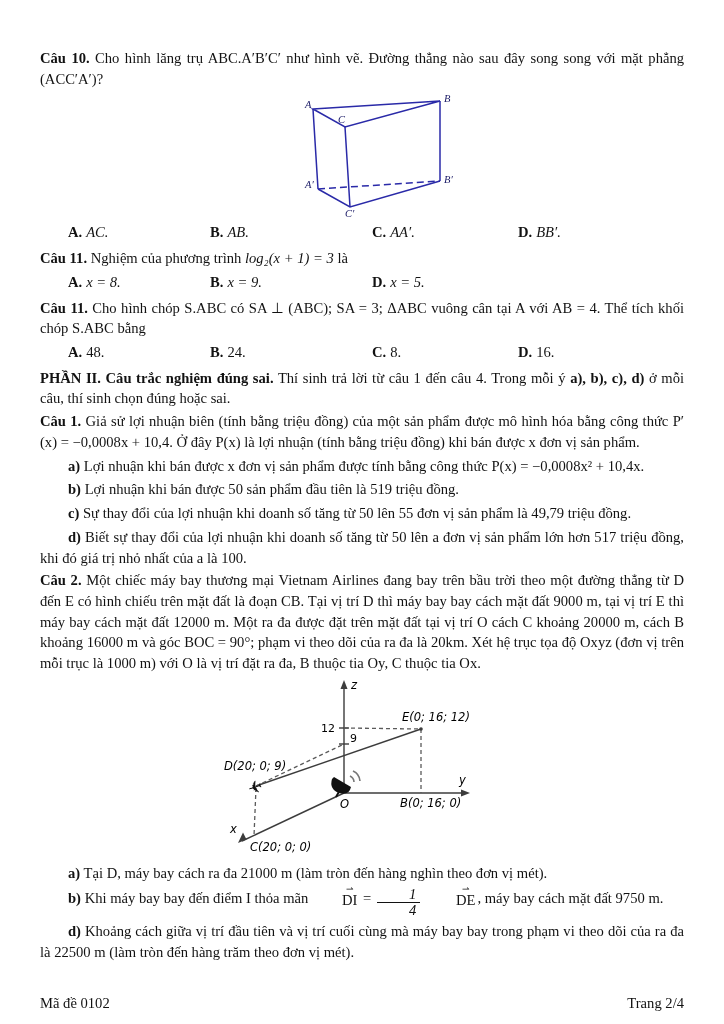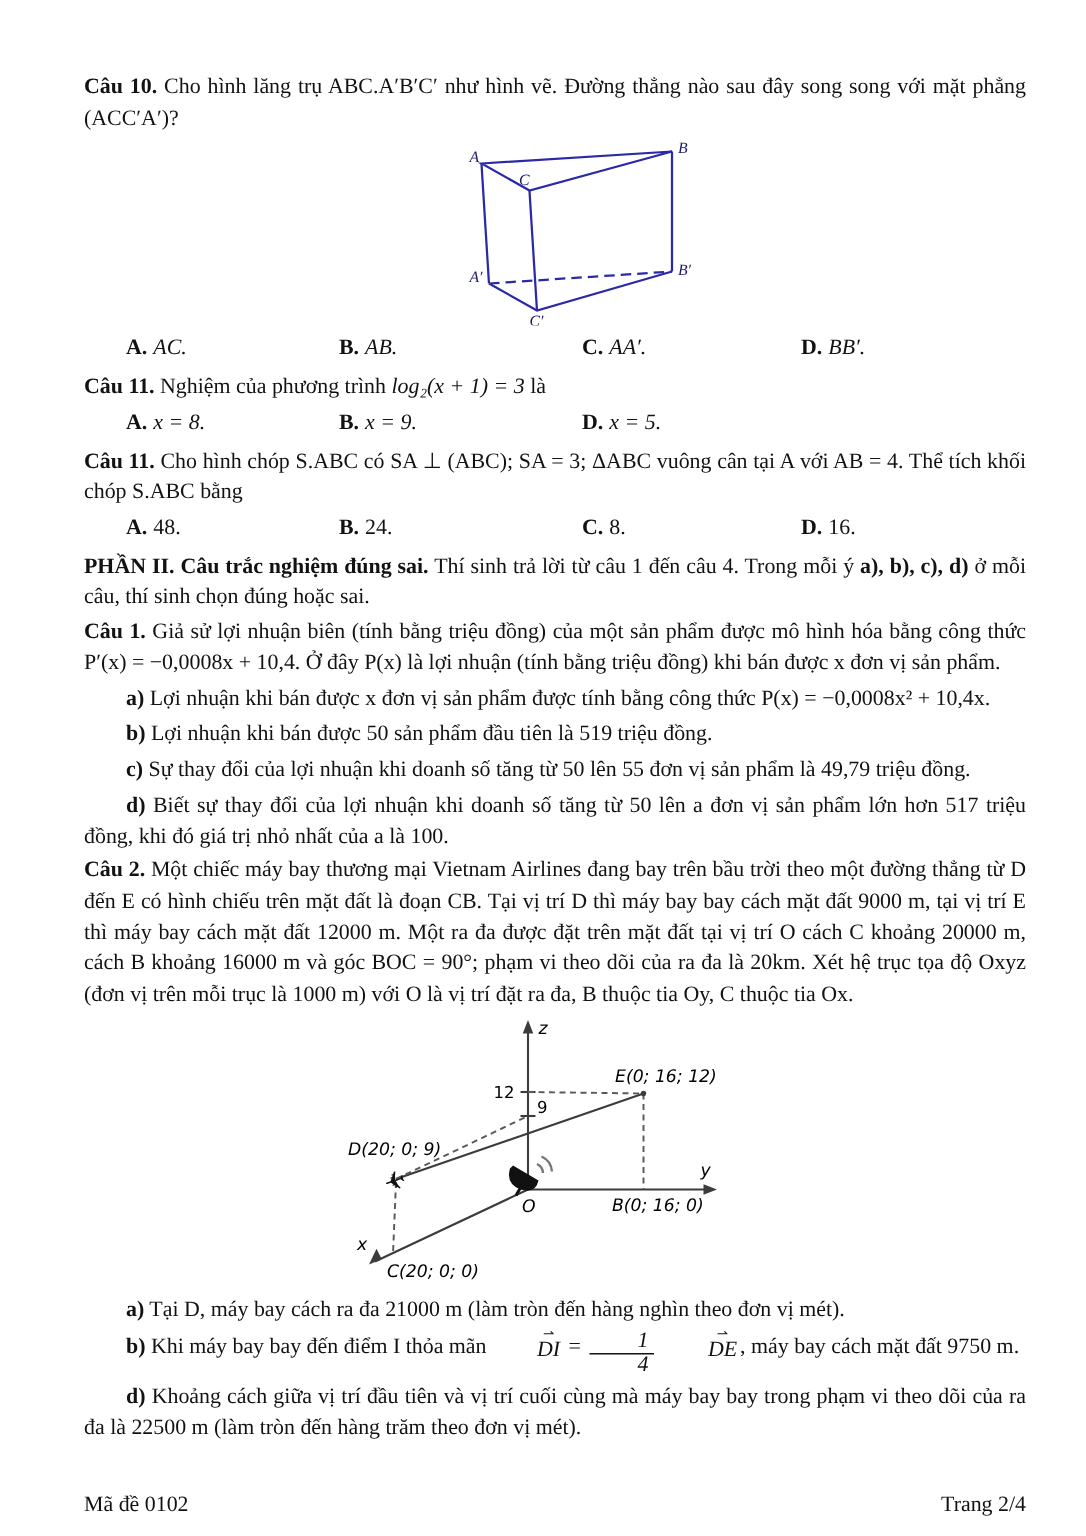--- a/index.html
+++ b/index.html
@@ -1,31 +1,31 @@
 <!DOCTYPE html>
 <html><head>
 <meta charset="utf-8">
 <style>
   html,body{margin:0;padding:0;background:#fff;}
   body{width:724px;height:1024px;font-family:"Liberation Serif",serif;font-size:14.6px;color:#121212;overflow:hidden;}
-  .page{padding:46px 40px 0 56px;box-sizing:border-box;height:100%;display:flex;flex-direction:column;}
+  .page{padding:46px 40px 0 40px;box-sizing:border-box;height:100%;display:flex;flex-direction:column;}
   p{margin:0;line-height:1.42;text-align:justify;}
   b{font-weight:bold;}
   .m{font-style:italic;text-align:right;}
   .qpara{margin-top:2px;}
   .opts{display:grid;grid-template-columns:142px 162px 146px auto;padding-left:28px;margin:3px 0 3px 0;line-height:1.42;}
   .opt b{margin-right:4px;}
   .item{text-indent:28px;margin-top:3px;}
   .figwrap{display:flex;justify-content:center;margin:2px 0 2px 0;}
   .frac{display:inline-block;text-align:center;vertical-align:-0.85em;line-height:1.05;font-style:italic;margin:0 2px;}
   .frac .num{display:block;border-bottom:1px solid #121212;padding:0 4px;}
   .frac .den{display:block;}
   .vec{display:inline-block;text-align:center;vertical-align:-0.15em;line-height:1;margin:0 2px;}
   .vec .arr{display:block;font-size:9px;line-height:4px;height:6px;font-style:normal;}
-  .vec .base{display:block;font-style:italic;}
+  .vec .base{display:block;}
   .footer{display:flex;justify-content:space-between;margin-top:auto;padding:6px 0 12px 0;border-top:0;text-align:center;}
   svg text{font-family:"DejaVu Sans",sans-serif;}
   svg .lbl{font-size:11.5px;font-style:italic;}
   svg .prismlbl{font-family:"Liberation Serif",serif;font-style:italic;font-size:10.5px;fill:#1a1a66;}
 </style>
 </head>
 <body>
 
 <div class="page">
 

